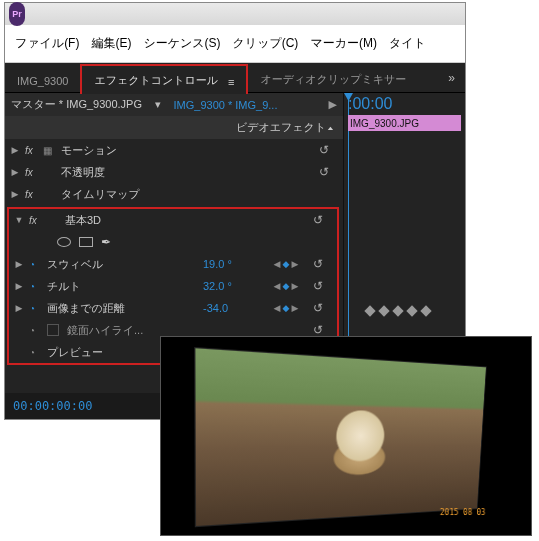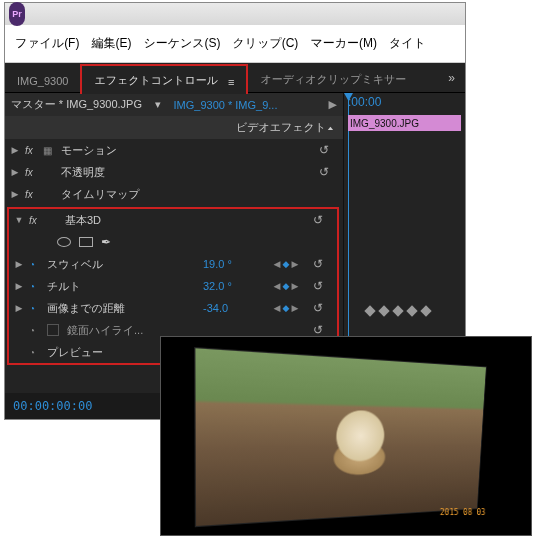--- a/index.html
+++ b/index.html
@@ -48,21 +48,21 @@
 
 .shape-row { display:flex; gap:8px; padding:4px 8px 4px 48px; align-items:center; }
 .ellipse { width:14px; height:10px; border:1.5px solid #aaa; border-radius:50%; }
 .rect { width:14px; height:10px; border:1.5px solid #aaa; }
 .pen { color:#ccc; font-size:12px; }
 
 .preview-text { color:#999; }
 
 .timecode-row { background:#1a1a1a; color:#2e8dd6; padding:6px 8px; font-family:monospace; font-size:12px; }
 
-.timeline-ruler { height:20px; background:#232323; color:#2e8dd6; font-size:12px; padding:2px 4px; position:relative; }
+.timeline-ruler { height:20px; background:#232323; color:#2e8dd6; font-size:16px; padding:2px 4px; position:relative; }
 .playhead { position:absolute; left:4px; top:0; width:1px; height:100%; background:#2e8dd6; }
 .playhead::before { content:""; position:absolute; top:0; left:-4px; width:9px; height:8px; background:#2e8dd6; clip-path:polygon(0 0,100% 0,50% 100%); }
 
 .clip-bar { position:absolute; top:22px; left:4px; right:4px; height:16px; background:#d48ad4; color:#111; font-size:10px; display:flex; align-items:center; padding-left:2px; overflow:hidden; }
 
 .kf-track { position:absolute; top:210px; left:4px; right:4px; height:16px; display:flex; align-items:center; gap:6px; padding-left:18px; }
 .kf-track .d { width:8px; height:8px; background:#999; transform:rotate(45deg); }
 
 .preview-window { position:absolute; left:160px; top:336px; width:372px; height:200px; background:#000; border:1px solid #555; overflow:hidden; }
 .preview-window .img3d { position:absolute; left:44px; top:22px; width:300px; height:160px; background:

